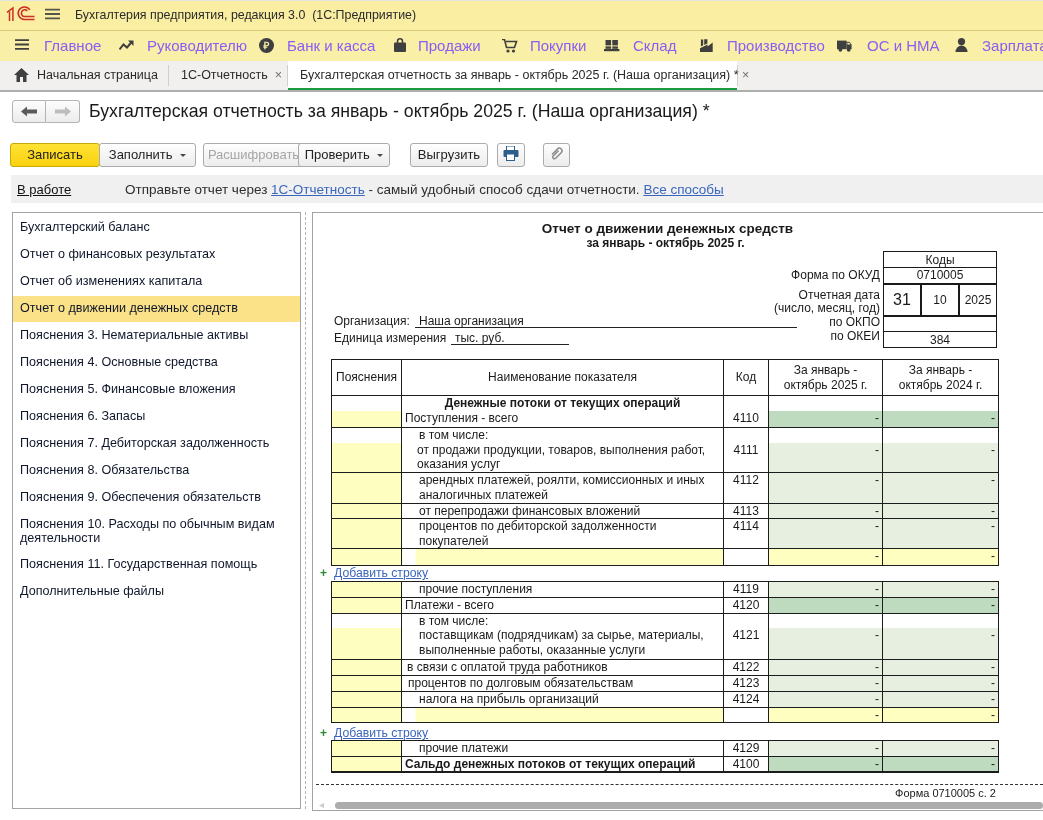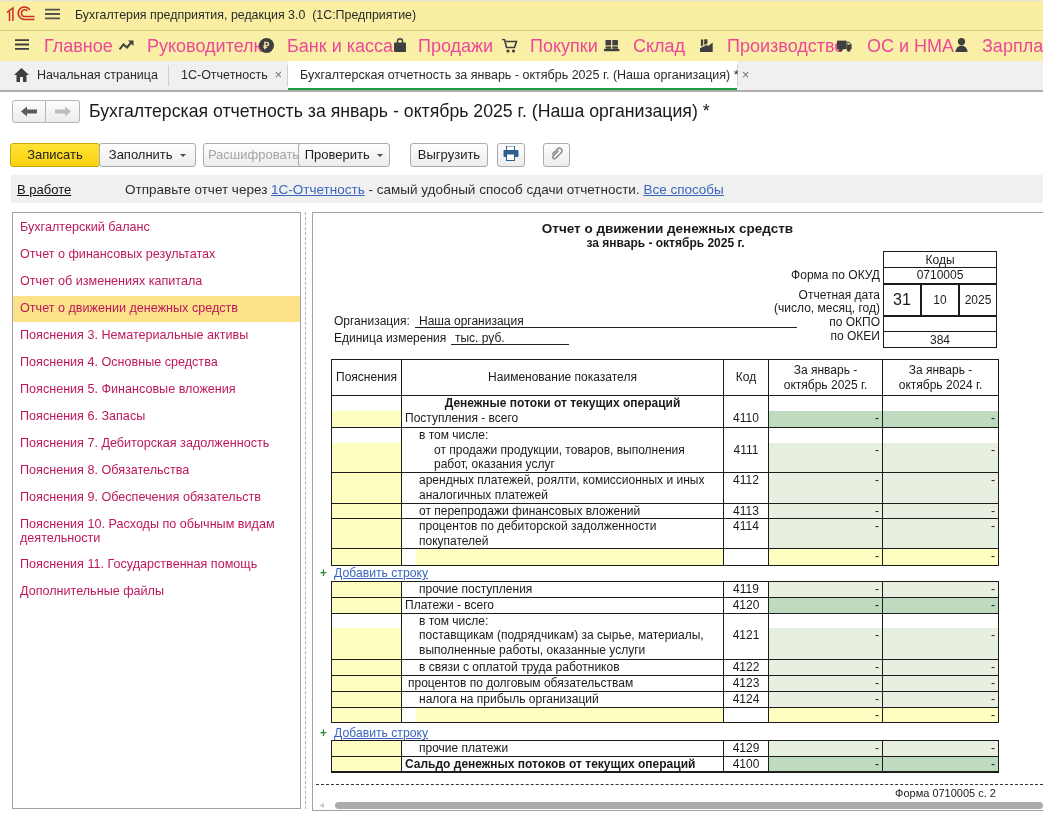--- a/index.html
+++ b/index.html
@@ -7,21 +7,21 @@
 #page { position:relative; width:1043px; height:820px; }
 .abs { position:absolute; }
 
 
 #titlebar { left:0; top:0; width:1043px; height:31px; background:#faeea2;
   border-top:1px solid #e4e4de; border-bottom:1px solid #d9cb7c; }
 #apptitle { left:75px; top:8px; font-size:12.4px; color:#2a2a2a; }
 
 
 #menubar { left:0; top:31px; width:1043px; height:30px; background:#faefa7; }
-.mi { position:absolute; top:31px; height:30px; line-height:30px; font-size:18px; color:#ec4899; white-space:nowrap; }
+.mi { position:absolute; top:31px; height:30px; line-height:30px; font-size:15px; color:#8b5cf6; white-space:nowrap; }
 .mic { position:absolute; top:8px; }
 
 
 #tabbar { left:0; top:61px; width:1043px; height:31px; background:#f1f0ee; border-bottom:2px solid #aeaeae; }
 .tab { position:absolute; top:61px; height:29px; line-height:29px; font-size:12.5px; color:#2a2a2a; white-space:nowrap; }
 .tabx { color:#6e6e6e; font-size:12.5px; }
 
 
 .navbtn { position:absolute; top:100px; width:34px; height:23px; border:1px solid #b4b4b4;
   background:linear-gradient(#fdfdfd,#ececec); text-align:center; line-height:21px; }
@@ -33,21 +33,21 @@
 #btn-save { background:linear-gradient(#ffe235,#fad20e); border-color:#c9a906; }
 .caret { display:inline-block; width:0; height:0; border-left:3px solid transparent;
   border-right:3px solid transparent; border-top:3.5px solid #4a4a4a; margin-left:4px; vertical-align:2.5px; }
 
 
 #status { left:11px; top:175px; width:1032px; height:28px; background:#f0f0f0; }
 a { color:#3b66bd; text-decoration:underline; }
 
 
 #sidebar { left:12px; top:212px; width:289px; height:597px; border:1px solid #a3a3a3; background:#fff; }
-.si { position:absolute; left:20px; font-size:12.6px; color:#be185d; line-height:13.5px; }
+.si { position:absolute; left:20px; font-size:12.6px; color:#0f172a; line-height:13.5px; }
 #sisel { position:absolute; left:13px; top:296px; width:287px; height:26px; background:#fbe187; }
 #splitter { left:305px; top:212px; width:1px; height:597px; border-left:1px dashed #b3b3b3; }
 #mainpanel { left:312px; top:212px; width:731px; height:599px; border:1px solid #a3a3a3; border-right:none; background:#fff; }
 
 
 .rtitle { position:absolute; left:331px; width:667px; text-align:center; font-size:13px; font-weight:bold; color:#1a1a1a; }
 .lbl { position:absolute; font-size:12px; color:#1a1a1a; white-space:nowrap; }
 .rlbl { position:absolute; font-size:12px; color:#1a1a1a; text-align:right; white-space:nowrap; }
 #codes { position:absolute; left:883px; top:251px; border-collapse:collapse;padding-left:12px; }
 #codes td { border:1px solid #1a1a1a; font-size:12px; text-align:center; color:#1a1a1a; padding:0; }
@@ -294,21 +294,21 @@
         </tr>
 <tr>
           <td class="nb" style="height:13px"></td>
           <td class="nb" style="padding-left:17px">в том числе:</td>
           <td class="nb"></td>
           <td class="nb"></td>
           <td class="nb"></td>
         </tr>
 <tr>
           <td class="nt ylw" style="height:30px"></td>
-          <td class="nt" style="padding-left:32px">от продажи продукции, товаров, выполнения работ, оказания услуг</td>
+          <td class="nt" style="padding-left:15px">от продажи продукции, товаров, выполнения работ, оказания услуг</td>
           <td class="nt ctr">4111</td>
           <td class="nt gl num">-</td>
           <td class="nt gl num">-</td>
         </tr>
 <tr>
           <td class="ylw" style="height:31px"></td>
           <td style="padding-left:17px">арендных платежей, роялти, комиссионных и иных аналогичных платежей</td>
           <td class="ctr">4112</td>
           <td class="gl num">-</td>
           <td class="gl num">-</td>
@@ -370,21 +370,21 @@
         </tr>
 <tr>
           <td class="nt ylw" style="height:31px"></td>
           <td class="nt" style="padding-left:17px">поставщикам (подрядчикам) за сырье, материалы, выполненные работы, оказанные услуги</td>
           <td class="nt ctr">4121</td>
           <td class="nt gl num">-</td>
           <td class="nt gl num">-</td>
         </tr>
 <tr>
           <td class="ylw" style="height:16px"></td>
-          <td style="padding-left:17px">в связи с оплатой труда работников</td>
+          <td style="padding-left:5px">в связи с оплатой труда работников</td>
           <td class="ctr">4122</td>
           <td class="gl num">-</td>
           <td class="gl num">-</td>
         </tr>
 <tr>
           <td class="ylw" style="height:16px"></td>
           <td style="padding-left:6px">процентов по долговым обязательствам</td>
           <td class="ctr">4123</td>
           <td class="gl num">-</td>
           <td class="gl num">-</td>

